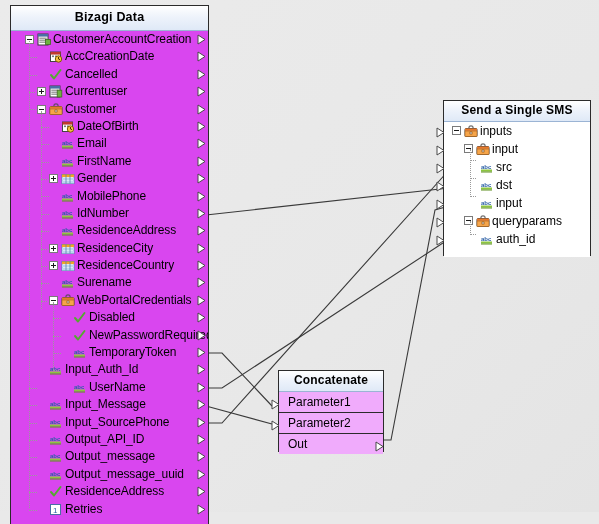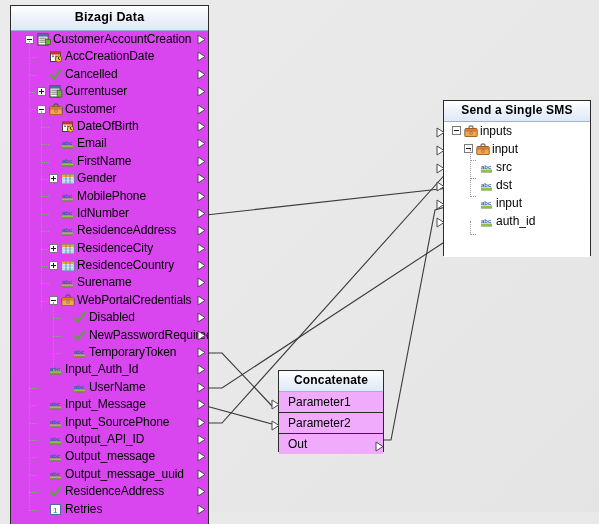--- a/index.html
+++ b/index.html
@@ -625,20 +625,36 @@
               <rect x="1" y="8.5" width="11" height="2" fill="#8cc63f"></rect>
               <rect x="1" y="10.5" width="11" height="1" fill="#5f8f21"></rect>
             </svg>
           </div>
           <span class="slbl" style="left: 52px;">input</span>
           <div class="sport"><svg width="9" height="11" viewBox="0 0 9 11">
               <path d="M1 1 L8 5.5 L1 10 Z" fill="#ffffff" stroke="#4a4a4a" stroke-width="1"></path>
             </svg></div>
         </div>
         <div class="srow">
+          <div class="exp" style="left: 20px; top: 4px;"></div>
+          <div class="ico" style="left: 32px; top: 3px;">
+            <svg width="14" height="13" viewBox="0 0 14 13">
+              <rect x="1" y="3.5" width="12" height="8" rx="1" fill="#f0f0f0" stroke="#444" stroke-width="1"></rect>
+              <path d="M5 3.5 V2 a1 1 0 0 1 1-1 h2 a1 1 0 0 1 1 1 V3.5" fill="none" stroke="#444" stroke-width="1"></path>
+              <rect x="1" y="3.5" width="12" height="2.4" fill="#e8782a"></rect>
+              <rect x="1" y="6" width="12" height="5.5" fill="#f6a54a" stroke="#a5601c" stroke-width="0.6"></rect>
+              <rect x="6" y="7" width="2" height="2" fill="#fff" stroke="#6b3c0c" stroke-width="0.6"></rect>
+            </svg>
+          </div>
+          <span class="slbl" style="left: 48px;">queryparams</span>
+          <div class="sport"><svg width="9" height="11" viewBox="0 0 9 11">
+              <path d="M1 1 L8 5.5 L1 10 Z" fill="#ffffff" stroke="#4a4a4a" stroke-width="1"></path>
+            </svg></div>
+        </div>
+        <div class="srow">
           <div class="ico" style="left: 36px; top: 3px;">
             <svg width="14" height="13" viewBox="0 0 14 13">
               <text x="1" y="7.5" font-family="Liberation Sans, sans-serif" font-size="6" fill="#2b5fa5" font-weight="bold">abc</text>
               <rect x="1" y="8.5" width="11" height="2" fill="#8cc63f"></rect>
               <rect x="1" y="10.5" width="11" height="1" fill="#5f8f21"></rect>
             </svg>
           </div>
           <span class="slbl" style="left: 52px;">auth_id</span>
           <div class="sport"><svg width="9" height="11" viewBox="0 0 9 11">
               <path d="M1 1 L8 5.5 L1 10 Z" fill="#ffffff" stroke="#4a4a4a" stroke-width="1"></path>

